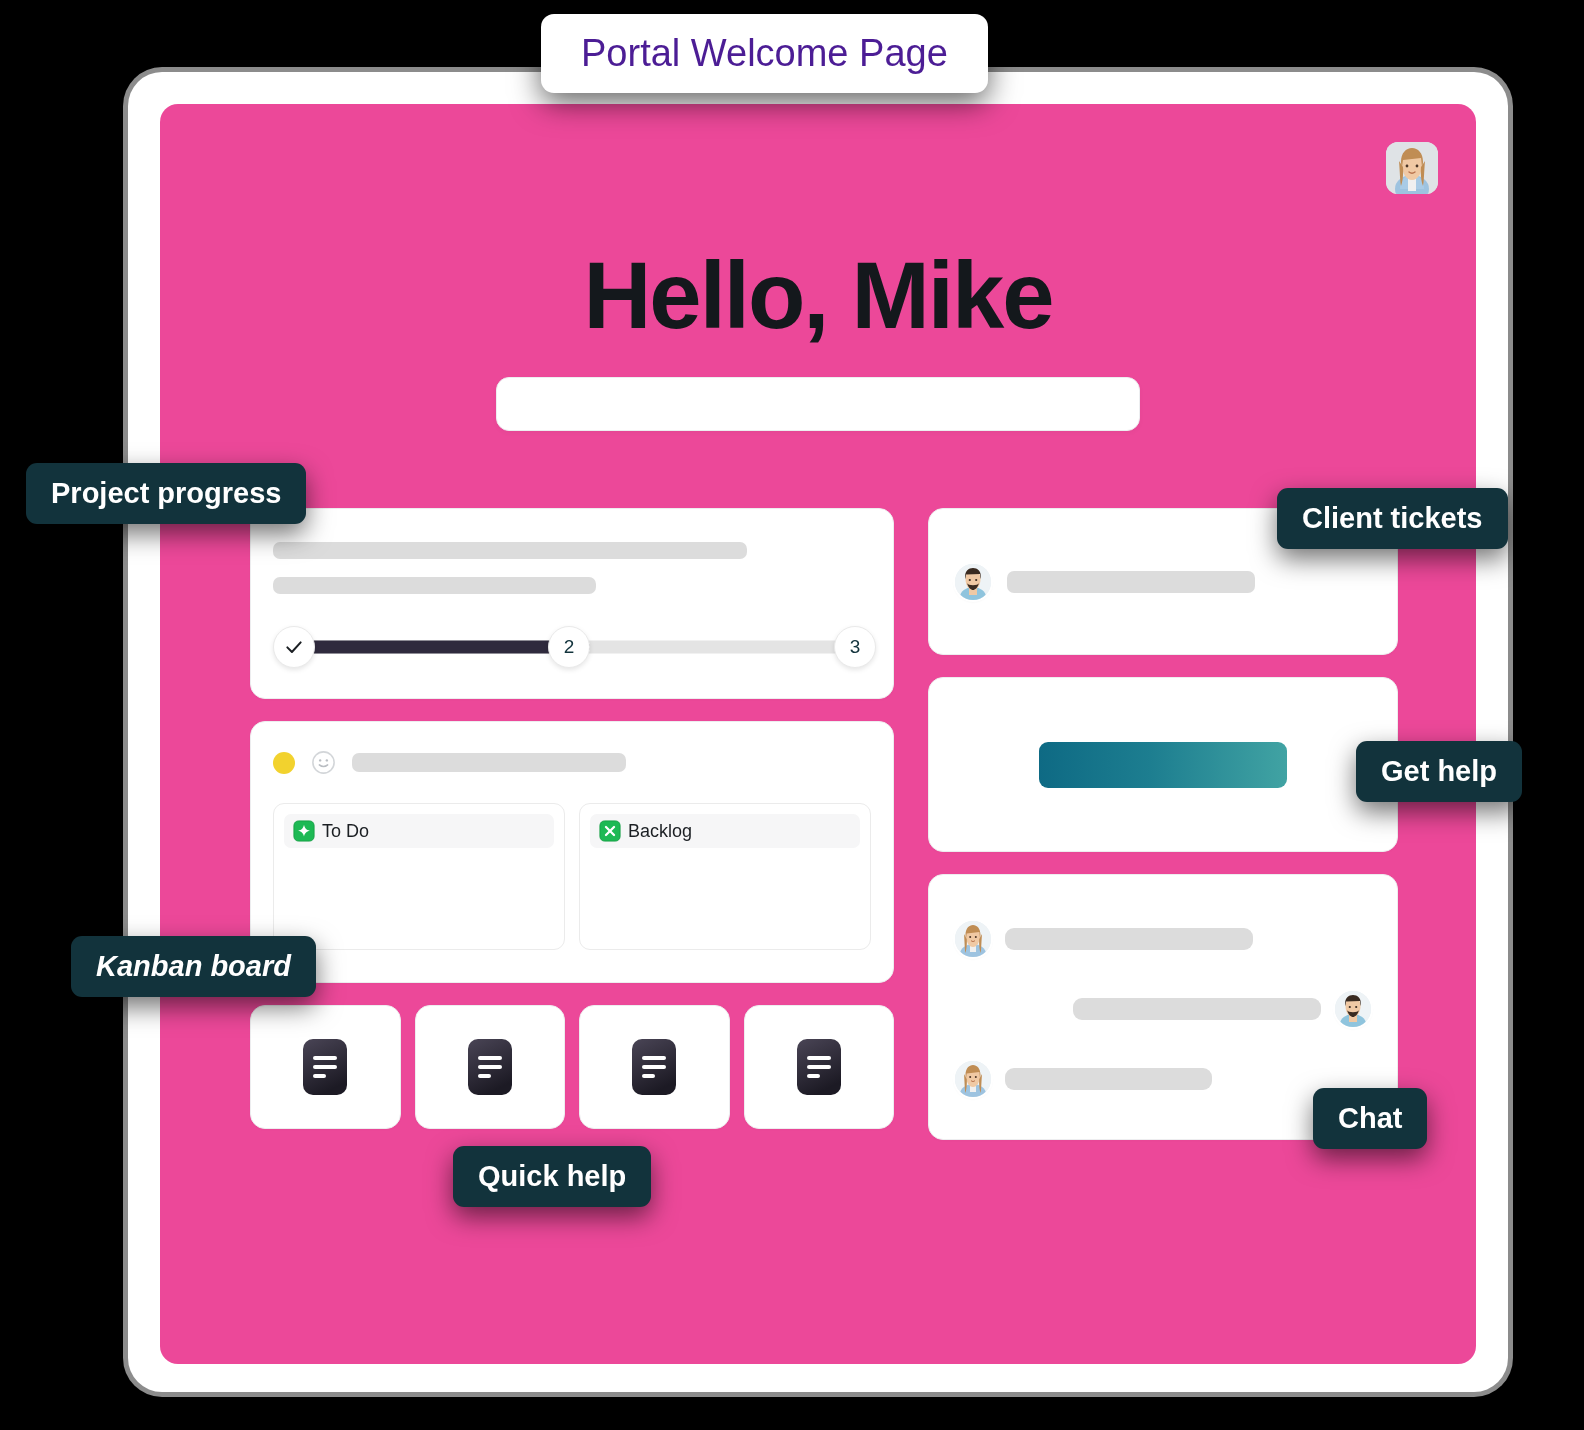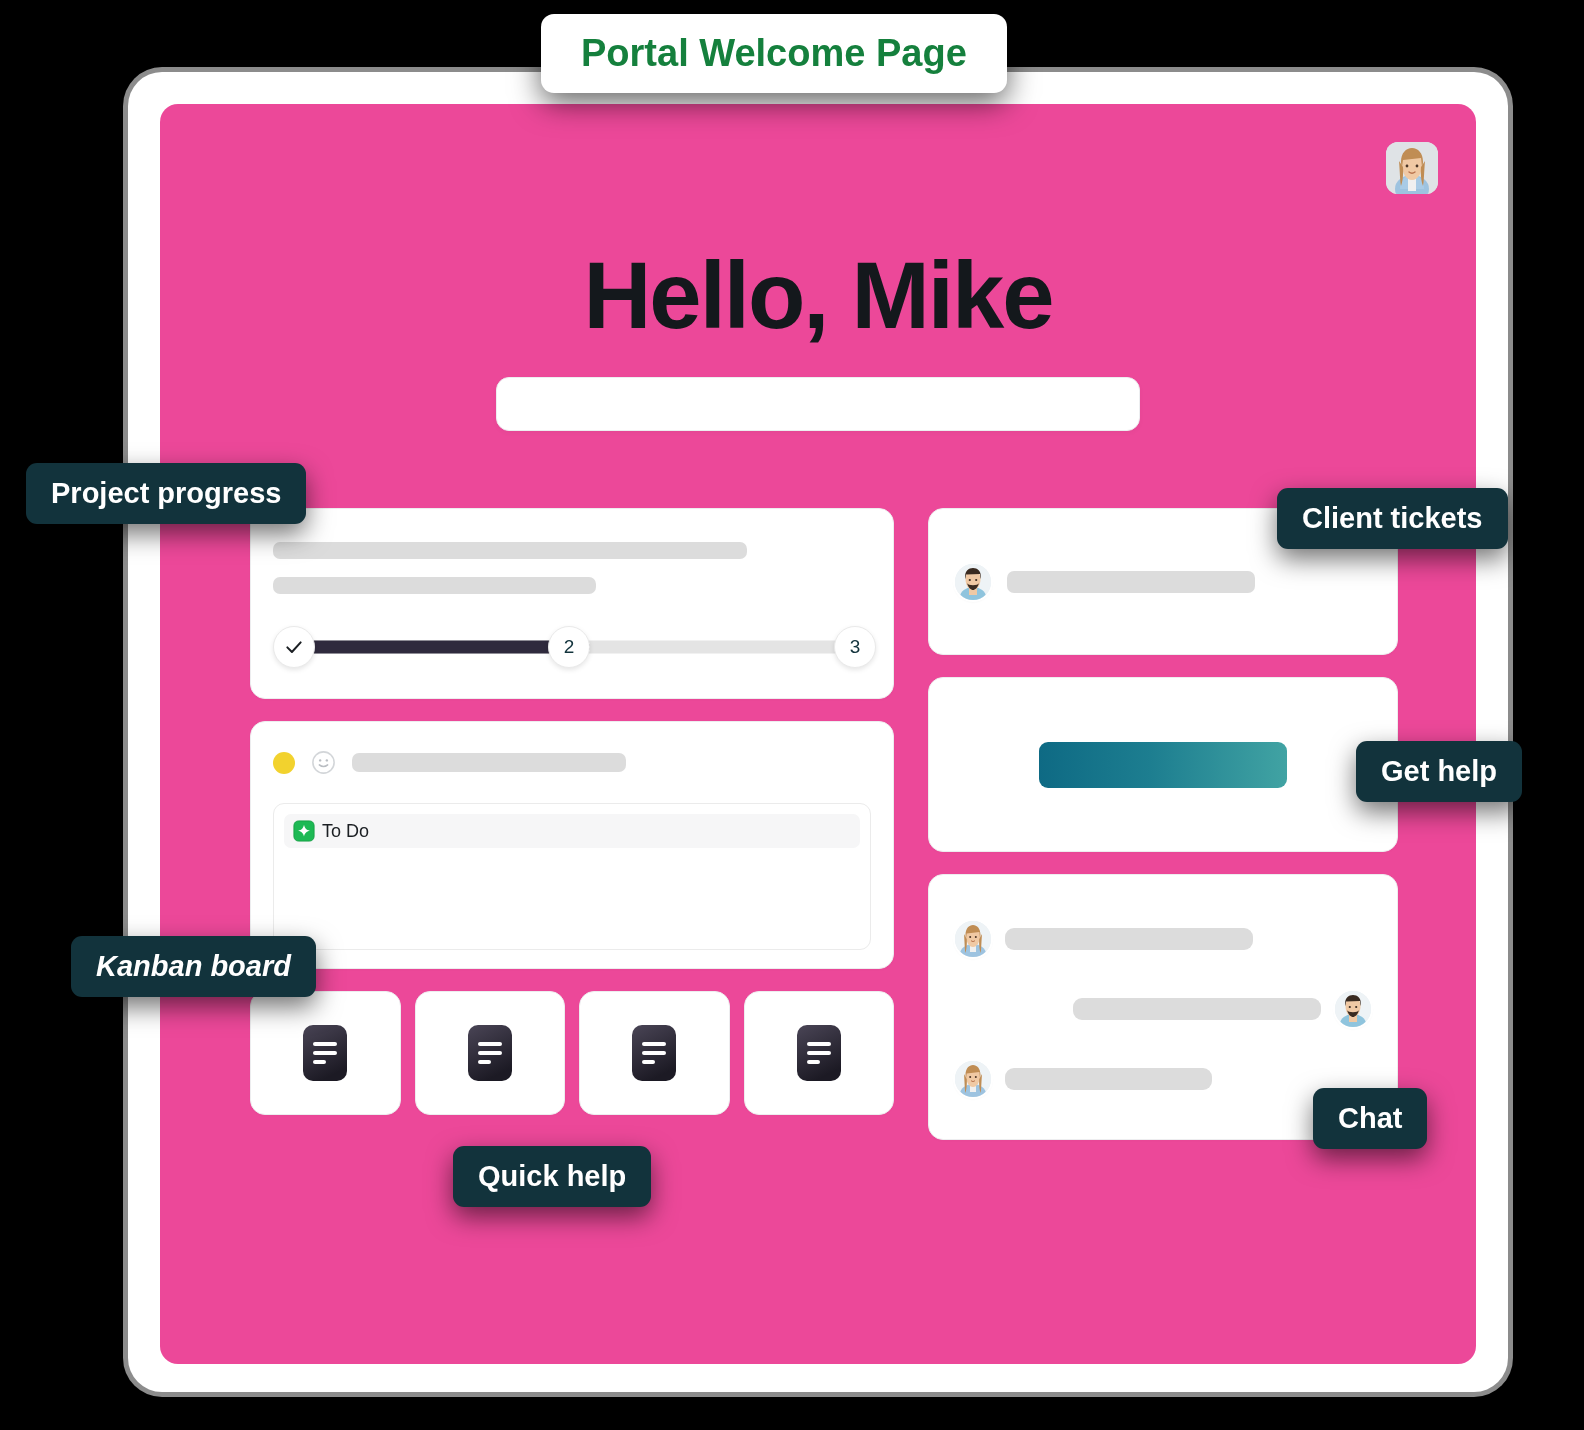--- a/index.html
+++ b/index.html
@@ -131,21 +131,21 @@
     box-shadow: 0 2px 5px rgba(0,0,0,0.10);
     display: flex; align-items: center; justify-content: center;
     font-size: 19px; font-weight: 400; color: #12333c;
   }
   .step-node.n1 { left: 0; }
   .step-node.n2 { left: 275px; }
   .step-node.n3 { left: 561px; }
   .step-node svg { width: 20px; height: 20px; }
 
   
-  .kanban-card { padding: 28px 22px 18px 22px; }
+  .kanban-card { padding: 28px 22px 32px 22px; }
   .kanban-head { display: flex; align-items: center; gap: 16px; margin-bottom: 28px; }
   .dot-yellow { width: 22px; height: 22px; border-radius: 50%; background: #f2d22e; flex: none; }
   .smiley { width: 25px; height: 25px; flex: none; }
   .kanban-head .sk { width: 274px; height: 19px; }
 
   .kanban-cols { display: flex; gap: 14px; }
   .kanban-col {
     flex: 1;
     border: 1.5px solid #ebebeb;
     border-radius: 11px;
@@ -209,24 +209,24 @@
     font-weight: 700;
     padding: 14px 25px;
     white-space: nowrap;
     box-shadow: 0 10px 26px rgba(0,0,0,0.55);
     line-height: 1.15;
   }
   .pill-title {
     position: absolute;
     left: 541px; top: 14px;
     background: #ffffff;
-    color: #15803d;
+    color: #4c1d95;
     border-radius: 13px;
     font-size: 38px;
-    font-weight: 700;
+    font-weight: 400;
     padding: 18px 40px;
     white-space: nowrap;
     box-shadow: 0 10px 30px rgba(0,0,0,0.6);
   }
   .p-progress { left: 26px;   top: 463px; }
   .p-tickets  { left: 1277px; top: 488px; }
   .p-help     { left: 1356px; top: 741px; text-align: center; }
   .p-kanban   { left: 71px;   top: 936px; font-style: italic; }
   .p-quick    { left: 453px;  top: 1146px; }
   .p-chat     { left: 1313px; top: 1088px; }
@@ -301,20 +301,30 @@
               <svg class="chip-ico" viewBox="0 0 24 24">
                 <rect x="1" y="1" width="22" height="22" rx="5" fill="#1db954"></rect>
                 <rect x="1" y="1" width="22" height="22" rx="5" fill="none" stroke="#15a045" stroke-width="1"></rect>
                 <path d="M12 4.6c.9 4 2.5 5.6 6.4 6.4-3.9.9-5.5 2.5-6.4 6.4-.9-3.9-2.5-5.5-6.4-6.4 3.9-.8 5.5-2.4 6.4-6.4z" fill="#ffffff" transform="translate(0,0.6)"></path>
               </svg>
               <span>To Do</span>
             </div>
           </div>
 
 
+          <div class="kanban-col">
+            <div class="col-chip">
+              <svg class="chip-ico" viewBox="0 0 24 24">
+                <rect x="1" y="1" width="22" height="22" rx="5" fill="#1db954"></rect>
+                <rect x="1" y="1" width="22" height="22" rx="5" fill="none" stroke="#15a045" stroke-width="1"></rect>
+                <path d="M7.6 7.6l8.8 8.8M16.4 7.6l-8.8 8.8" stroke="#ffffff" stroke-width="2.5" stroke-linecap="round"></path>
+              </svg>
+              <span>Backlog</span>
+            </div>
+          </div>
 
         </div>
       </div>
 
       <div class="quicklinks">
         <div class="ql-tile">
           <svg class="doc-ico" viewBox="0 0 44 56">
             <defs>
                 <linearGradient id="g1" x1="0" y1="0" x2="0.4" y2="1">
               <stop offset="0" stop-color="#4a4556"></stop>

